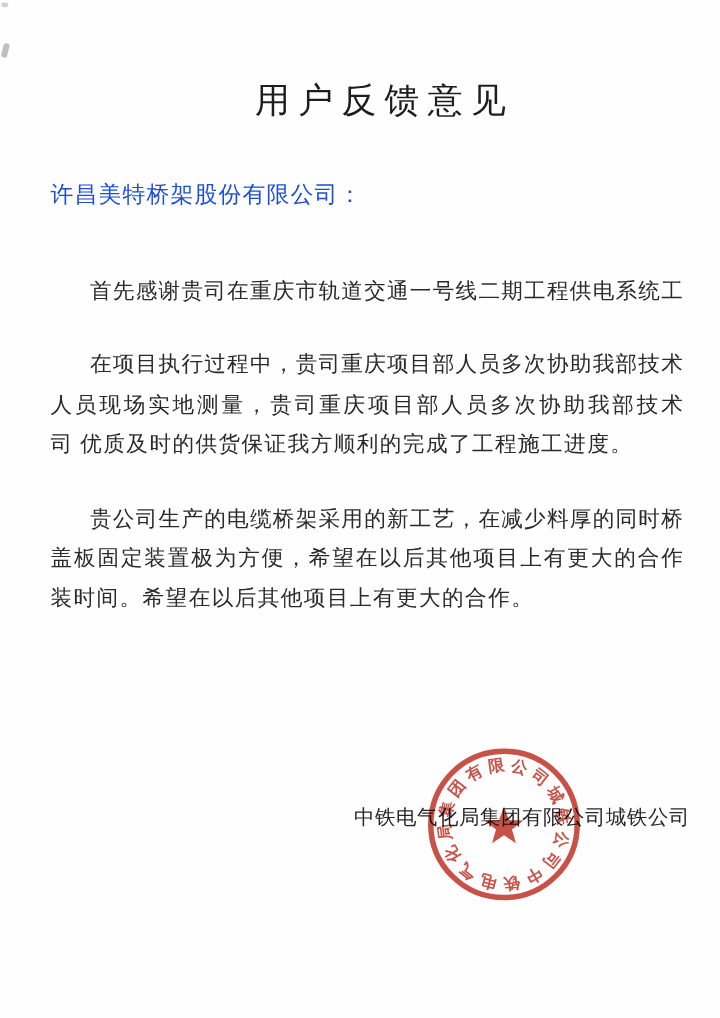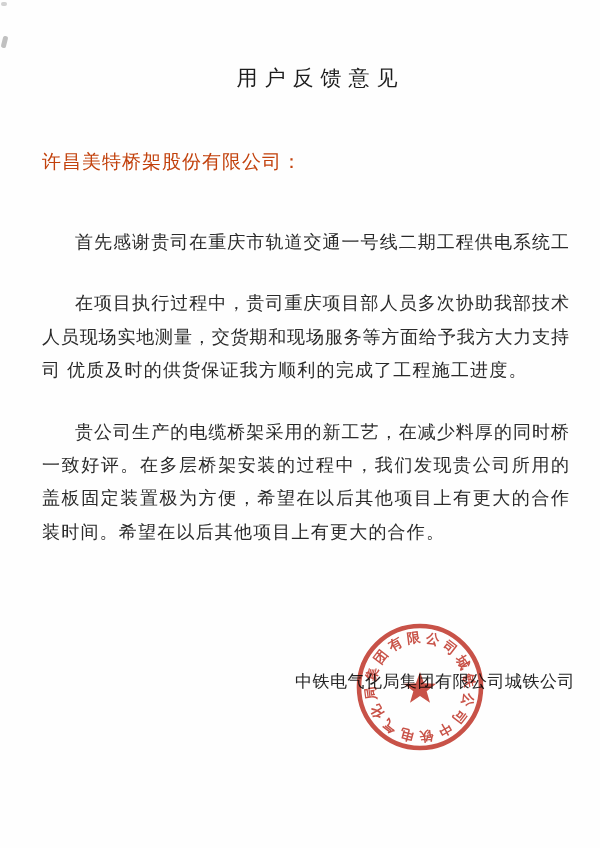--- a/index.html
+++ b/index.html
@@ -5,26 +5,26 @@
   html,body{margin:0;padding:0;}
   body{
     width:600px;height:848px;position:relative;overflow:hidden;
     background:#fdfdfc;
     font-family:"Liberation Serif","DejaVu Serif",serif;
     color:#2d2d2d;
   }
   .page{position:absolute;inset:0;background:#fefefe;}
   .doc-title{
     position:absolute;top:64px;left:0;right:0;
-    text-align:center;font-size:21px;letter-spacing:7px;
+    text-align:center;font-size:29px;letter-spacing:7px;
     color:#1d1d1d;font-weight:500;padding-left:41px;
   }
   .salutation{
     position:absolute;left:42px;top:149px;
-    font-size:19px;letter-spacing:1px;color:#c2410c;
+    font-size:19px;letter-spacing:1px;color:#1d4ed8;
   }
   .body-text{
     position:absolute;left:42px;top:198px;width:527px;
     font-size:18px;color:#2a2a2a;
   }
   .line{
     height:33.4px;line-height:33.4px;
     text-align:justify;text-align-last:justify;
     white-space:nowrap;
   }
@@ -60,24 +60,23 @@
   <div class="speck-b"></div>
   <div class="speck-a"></div>
 
   <div class="doc-title">用户反馈意见</div>
 
   <div class="salutation">许昌美特桥架股份有限公司：</div>
 
   <div class="body-text">
     <div class="line indent">首先感谢贵司在重庆市轨道交通一号线二期工程供电系统工</div>
     <div class="line indent">在项目执行过程中，贵司重庆项目部人员多次协助我部技术</div>
-    <div class="line">人员现场实地测量，交货期和现场服务等方面给予我方大力支持</div>
+    <div class="line">人员现场实地测量，贵司重庆项目部人员多次协助我部技术</div>
     <div class="line last">司 优质及时的供货保证我方顺利的完成了工程施工进度。</div>
     <div class="line indent">贵公司生产的电缆桥架采用的新工艺，在减少料厚的同时桥</div>
-    <div class="line">一致好评。在多层桥架安装的过程中，我们发现贵公司所用的</div>
     <div class="line">盖板固定装置极为方便，希望在以后其他项目上有更大的合作</div>
     <div class="line last">装时间。希望在以后其他项目上有更大的合作。</div>
   </div>
 
   <div class="signature-block">
     <div>中铁电气化局集团有限公司城铁公司</div>
   </div>
 
   <svg class="stamp" viewBox="0 0 136 136" width="136" height="136">
     <circle cx="68" cy="68" r="61" fill="none" stroke-width="4.6" stroke="#c23a2e"></circle>

